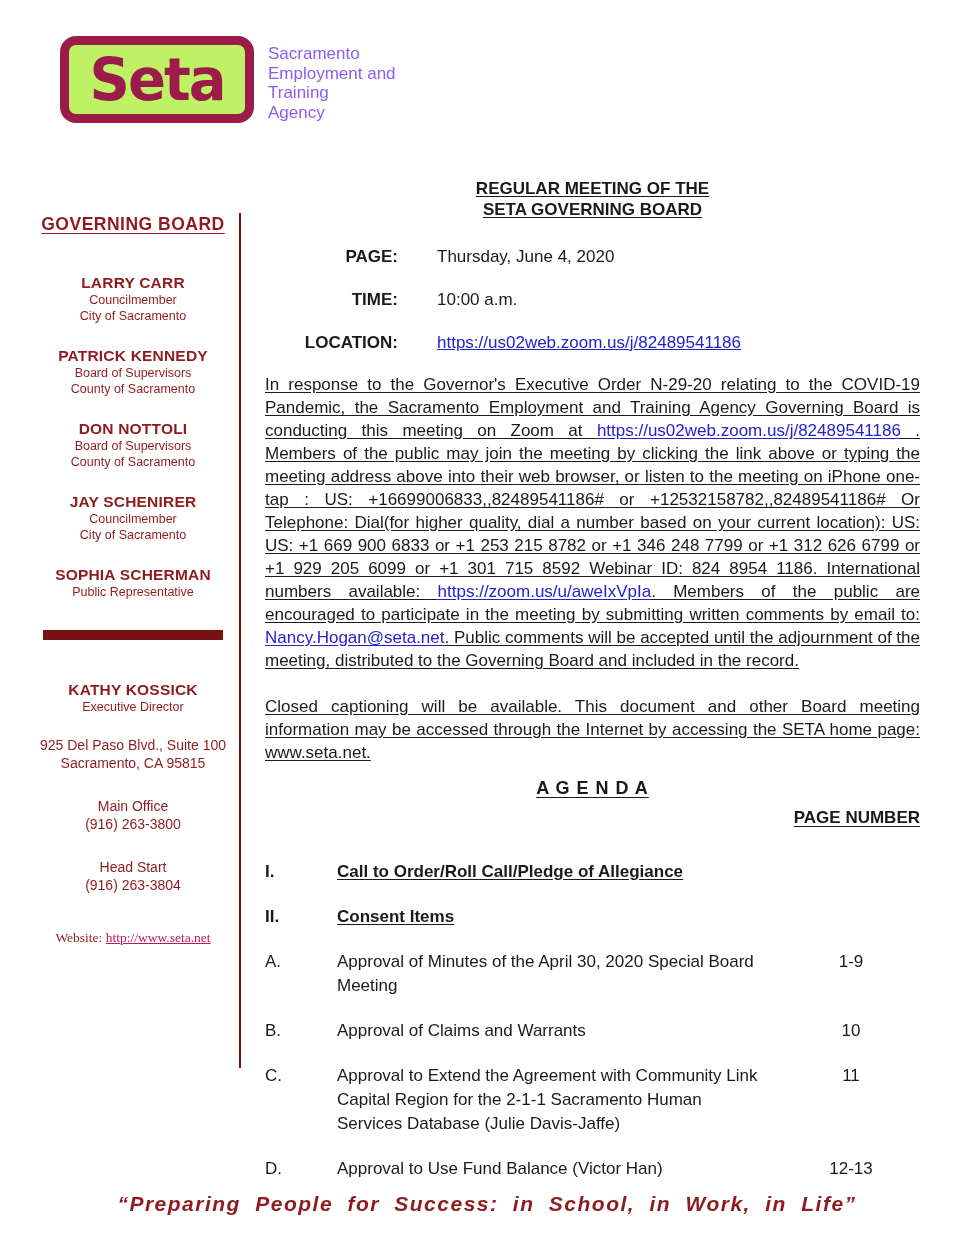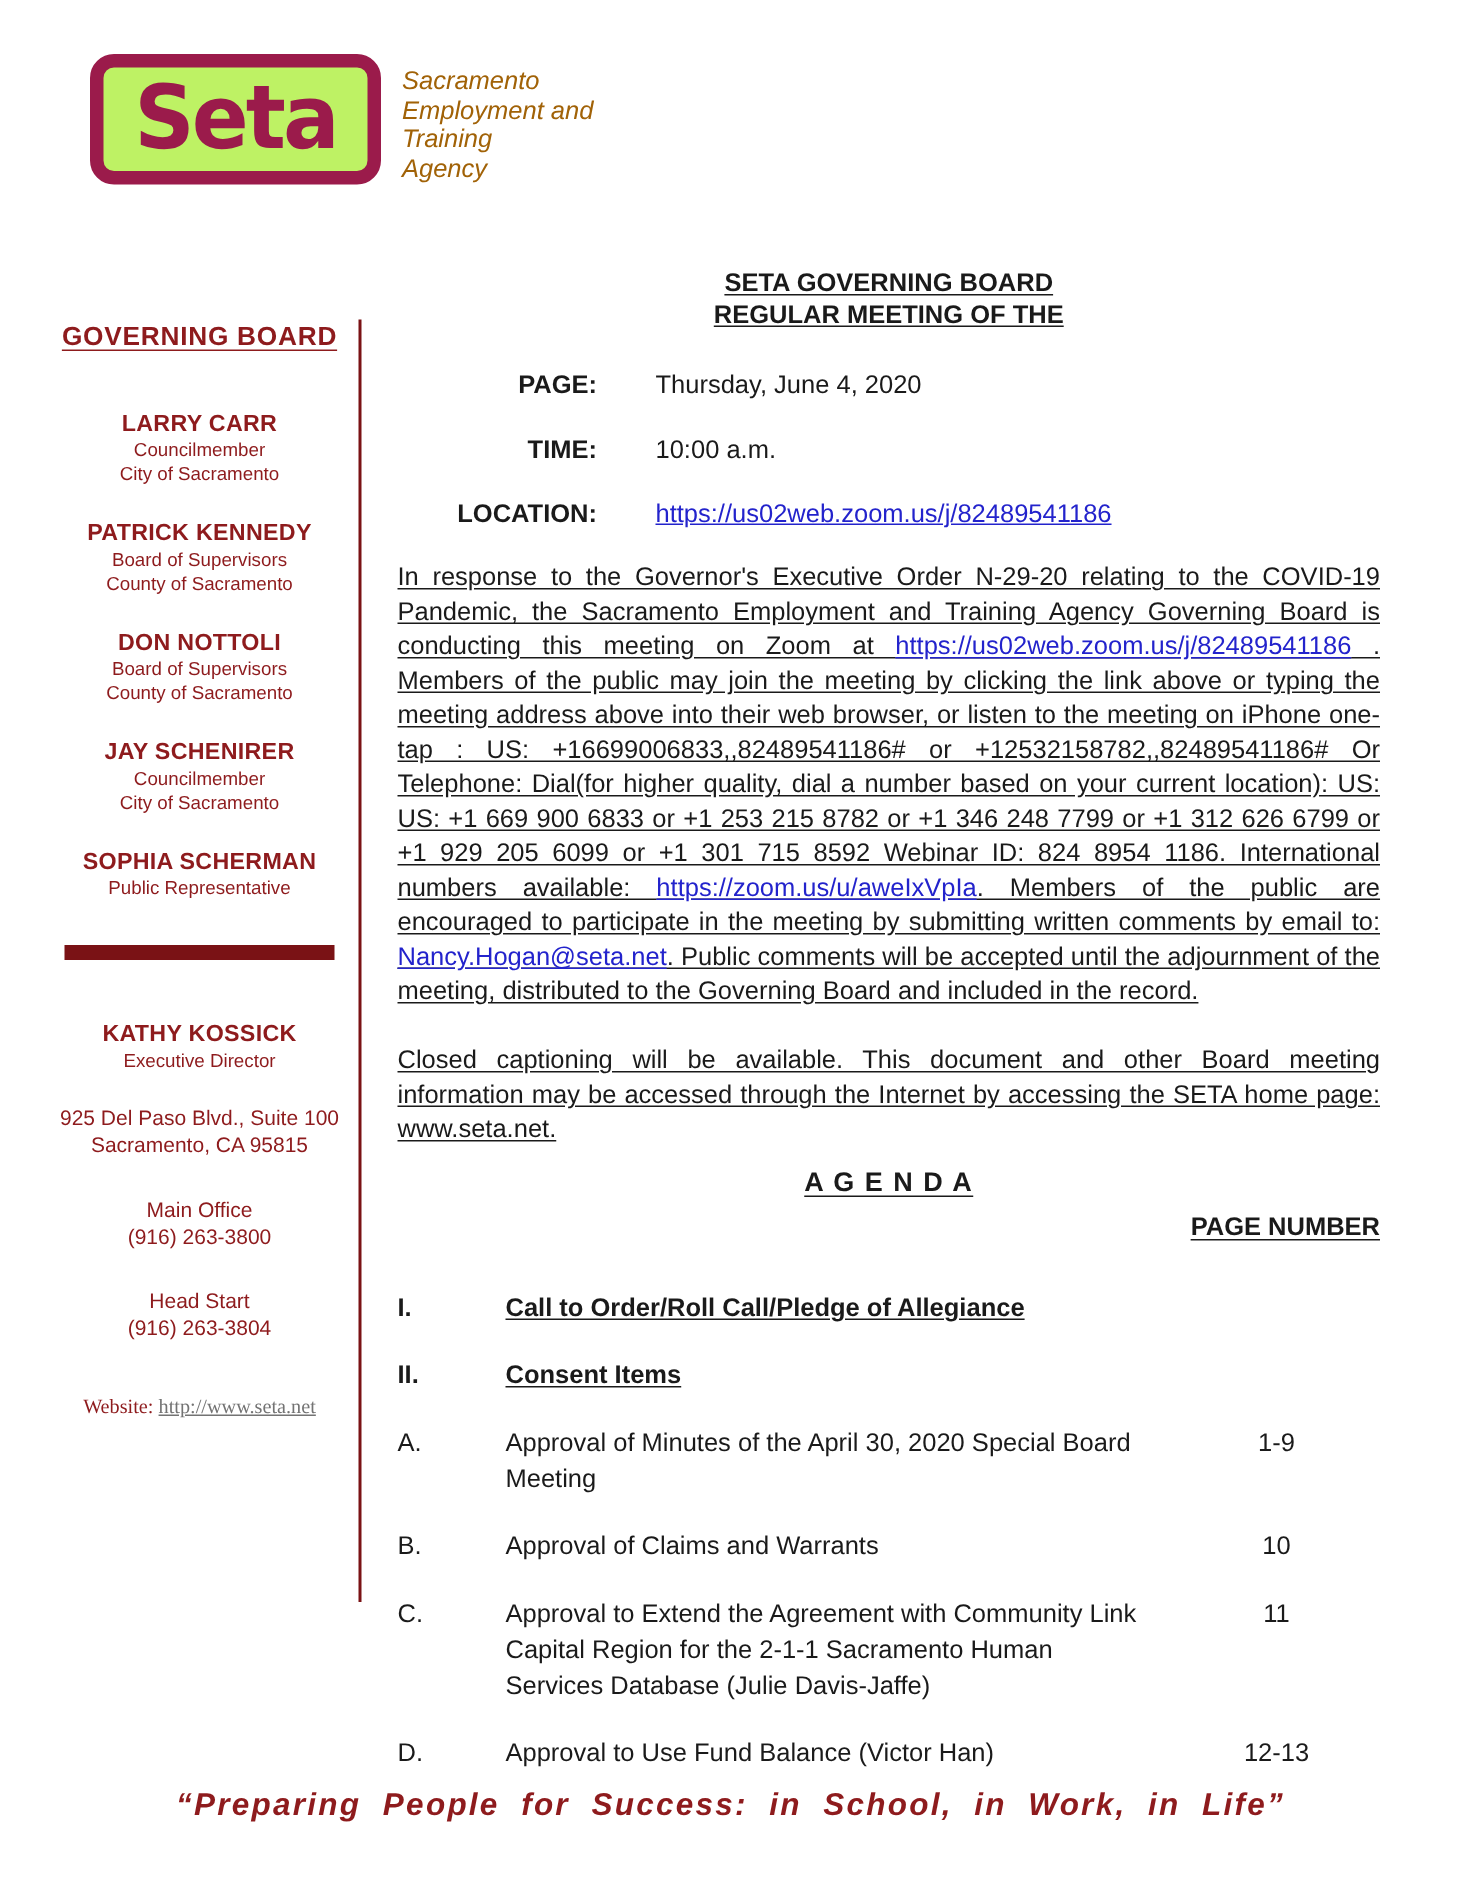--- a/index.html
+++ b/index.html
@@ -19,21 +19,21 @@
     background: #bef264;
   }
   .logo-text {
     font-family: "DejaVu Sans", sans-serif;
     font-size: 56px; font-weight: 800; color: #9b1b4b;
     letter-spacing: -2px; transform: scaleY(1.05);
     line-height: 1;
   }
   .brand-lines {
     margin-left: 14px; padding-top: 8px;
-    color: #a16207; font-size: 17px; line-height: 19.5px; font-style: italic;
+    color: #8b5cf6; font-size: 17px; line-height: 19.5px;
   }
 
   
   .sidebar {
     position: absolute; left: 30px; top: 214px; width: 206px;
     text-align: center; color: #8e1b1d;
   }
   .sb-title {
     font-size: 17.5px; font-weight: bold; letter-spacing: 0.5px;
     text-decoration: underline; text-underline-offset: 3px;
@@ -45,21 +45,21 @@
   .sb-bar {
     width: 180px; height: 10px; background: #7a1215;
     margin: 30px auto 40px auto;
   }
   .sb-address { font-size: 14px; line-height: 17.5px; margin-top: 18px; }
   .sb-contact { font-size: 14px; line-height: 17.5px; margin-top: 26px; }
   .sb-website {
     font-family: "Liberation Serif", serif;
     font-size: 13.5px; margin-top: 36px; color: #8e1b1d;
   }
-  .sb-website a { color: #737373; text-decoration: underline; }
+  .sb-website a { color: #be185d; text-decoration: underline; }
   .vrule {
     position: absolute; left: 239px; top: 213px;
     width: 2px; height: 855px; background: #7a1215;
   }
 
   
   .main { position: absolute; left: 265px; top: 178px; width: 655px; }
   .doc-title {
     text-align: center; font-size: 17px; font-weight: bold;
     line-height: 21px; margin-bottom: 27px;
@@ -175,22 +175,22 @@
     <div class="sb-website">
       <span>Website:</span>
       <a href="#">http://www.seta.net</a>
     </div>
   </aside>
 
   <div class="vrule"></div>
 
   <main class="main">
     <div class="doc-title">
+      <div>REGULAR MEETING OF THE</div>
       <div>SETA GOVERNING BOARD</div>
-      <div>REGULAR MEETING OF THE</div>
     </div>
 
     <div class="meta-row">
       <span class="meta-label">PAGE:</span>
       <span class="meta-value">Thursday, June 4, 2020</span>
     </div>
     <div class="meta-row">
       <span class="meta-label">TIME:</span>
       <span class="meta-value">10:00 a.m.</span>
     </div>

